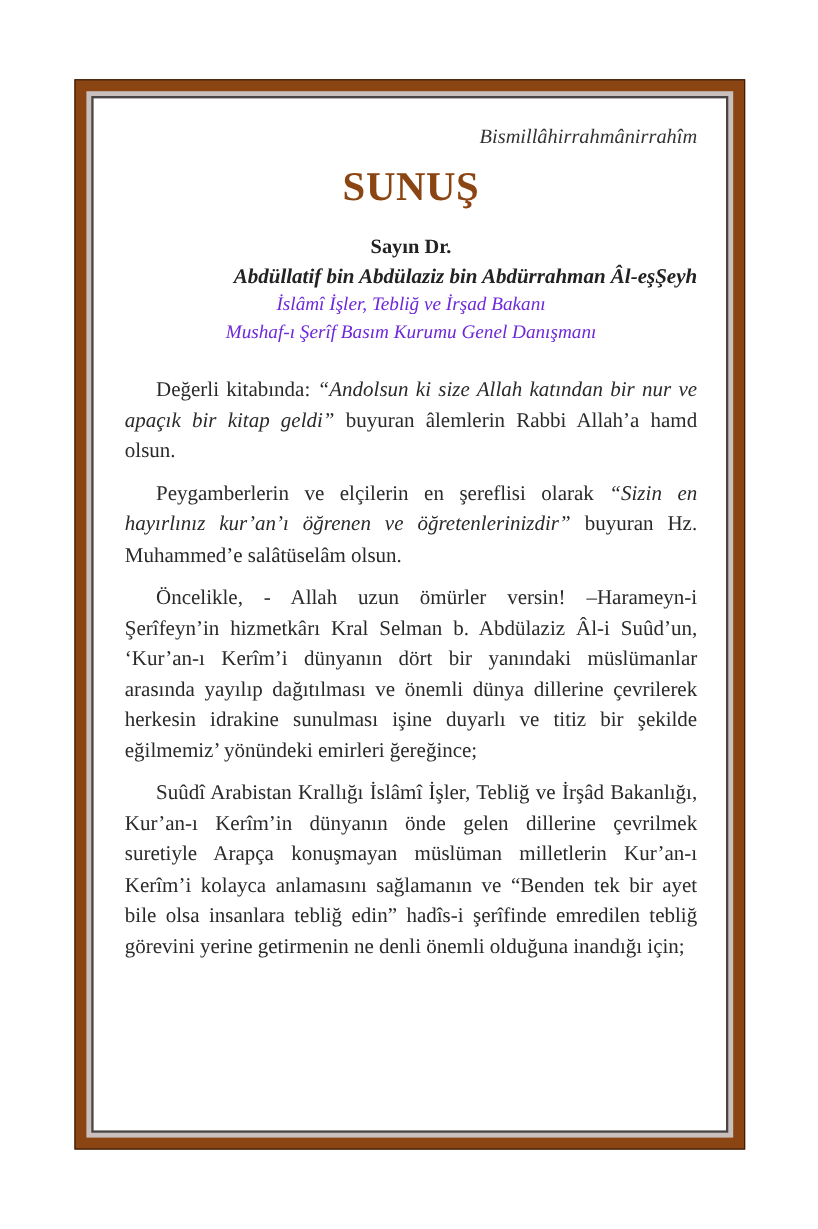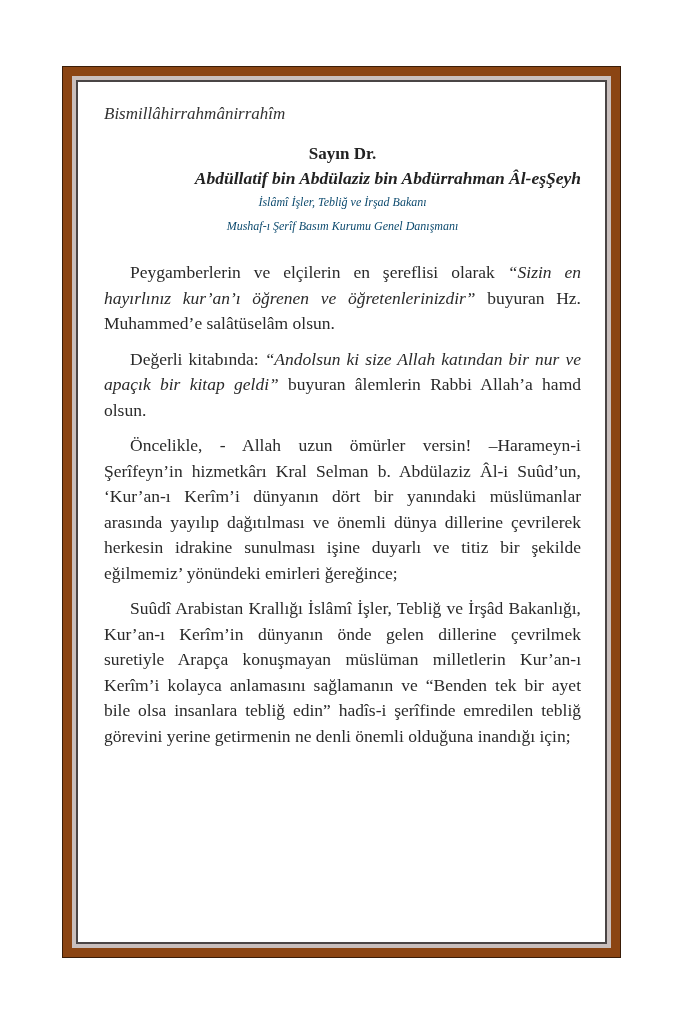--- a/index.html
+++ b/index.html
@@ -18,59 +18,60 @@
     }
     .frame-inner {
       position:absolute; left:4px; top:4px; right:4px; bottom:4px;
       background:#ffffff; border:2px solid #4a4545; box-sizing:border-box;
       overflow:hidden;
     }
     .content {
       position:absolute; left:26px; top:0; width:477px;
     }
     .bismillah {
-      text-align:left; font-style:italic; font-size:17px; margin-top:22px; line-height:20px;
+      text-align:right; font-style:italic; font-size:17px; margin-top:22px; line-height:20px;
       color:#333;
     }
     .title {
       text-align:center; font-weight:bold; font-size:34px; color:#8b4513; margin-top:14px;
       line-height:38px; letter-spacing:0.5px;
     }
     .header-block { text-align:center; margin-top:18px; }
     .salutation { font-weight:bold; font-size:17px; line-height:24px; color:#222; }
     .name { font-weight:bold; font-style:italic; font-size:17.5px; line-height:24px; color:#222; white-space:nowrap;text-align:right; }
-    .role { font-style:italic; font-size:12px; line-height:24px; color:#0c4a6e; }
+    .role { font-style:italic; font-size:16px; line-height:24px; color:#6d28d9; }
     .body { margin-top:22px; }
     .para {
       font-size:17.5px; line-height:25.5px; text-align:justify; text-indent:26px;
       margin:0 0 10px 0; color:#2a2a2a; hyphens:manual;
     }
     .para i { font-style:italic; }
   </style>
 </head>
 <body>
 
 <div class="frame">
   <div class="frame-gray">
     <div class="frame-inner">
       <div class="content">
 
         <div class="bismillah">Bismillâhirrahmânirrahîm</div>
+        <div class="title">SUNUŞ</div>
 
         <div class="header-block">
           <div class="salutation">Sayın Dr.</div>
           <div class="name">Abdüllatif bin Abdülaziz bin Abdürrahman Âl-eşŞeyh</div>
           <div class="role">İslâmî İşler, Tebliğ ve İrşad Bakanı</div>
           <div class="role">Mushaf-ı Şerîf Basım Kurumu Genel Danışmanı</div>
         </div>
 
         <div class="body">
+          <p class="para"><span>Değerli kitabında: </span><i>“Andolsun ki size Allah katından bir nur ve apaçık bir kitap geldi”</i><span> buyuran âlemlerin Rabbi Allah’a hamd olsun.</span></p>
+
           <p class="para"><span>Peygamberlerin ve elçilerin en şereflisi olarak </span><i>“Sizin en hayırlınız kur’an’ı öğrenen ve öğretenlerinizdir”</i><span> buyuran Hz. Muhammed’e salâtüselâm olsun.</span></p>
-
-          <p class="para"><span>Değerli kitabında: </span><i>“Andolsun ki size Allah katından bir nur ve apaçık bir kitap geldi”</i><span> buyuran âlemlerin Rabbi Allah’a hamd olsun.</span></p>
 
           <p class="para">Öncelikle, - Allah uzun ömürler versin! –Harameyn-i Şerîfeyn’in hizmetkârı Kral Selman b. Abdülaziz Âl-i Suûd’un, ‘Kur’an-ı Kerîm’i dünyanın dört bir yanındaki müslümanlar arasında yayılıp dağıtılması ve önemli dünya dillerine çevriler­ek herkesin idrakine sunulması işine duyarlı ve titiz bir şekilde eğilmemiz’ yönündeki emirleri ğereğince;</p>
 
           <p class="para">Suûdî Arabistan Krallığı İslâmî İşler, Tebliğ ve İrşâd Bakanlığı, Kur’an-ı Kerîm’in dünyanın önde gelen dillerine çevrilmek suretiyle Arapça konuşmayan müslüman milletlerin Kur’an-ı Kerîm’i kolayca anlamasını sağlamanın ve “Benden tek bir ayet bile olsa insanlara tebliğ edin” hadîs-i şerîfinde emredi­len tebliğ görevini yerine getirmenin ne denli önemli olduğuna inandığı için;</p>
 
         </div>
 
       </div>
     </div>
   </div>

